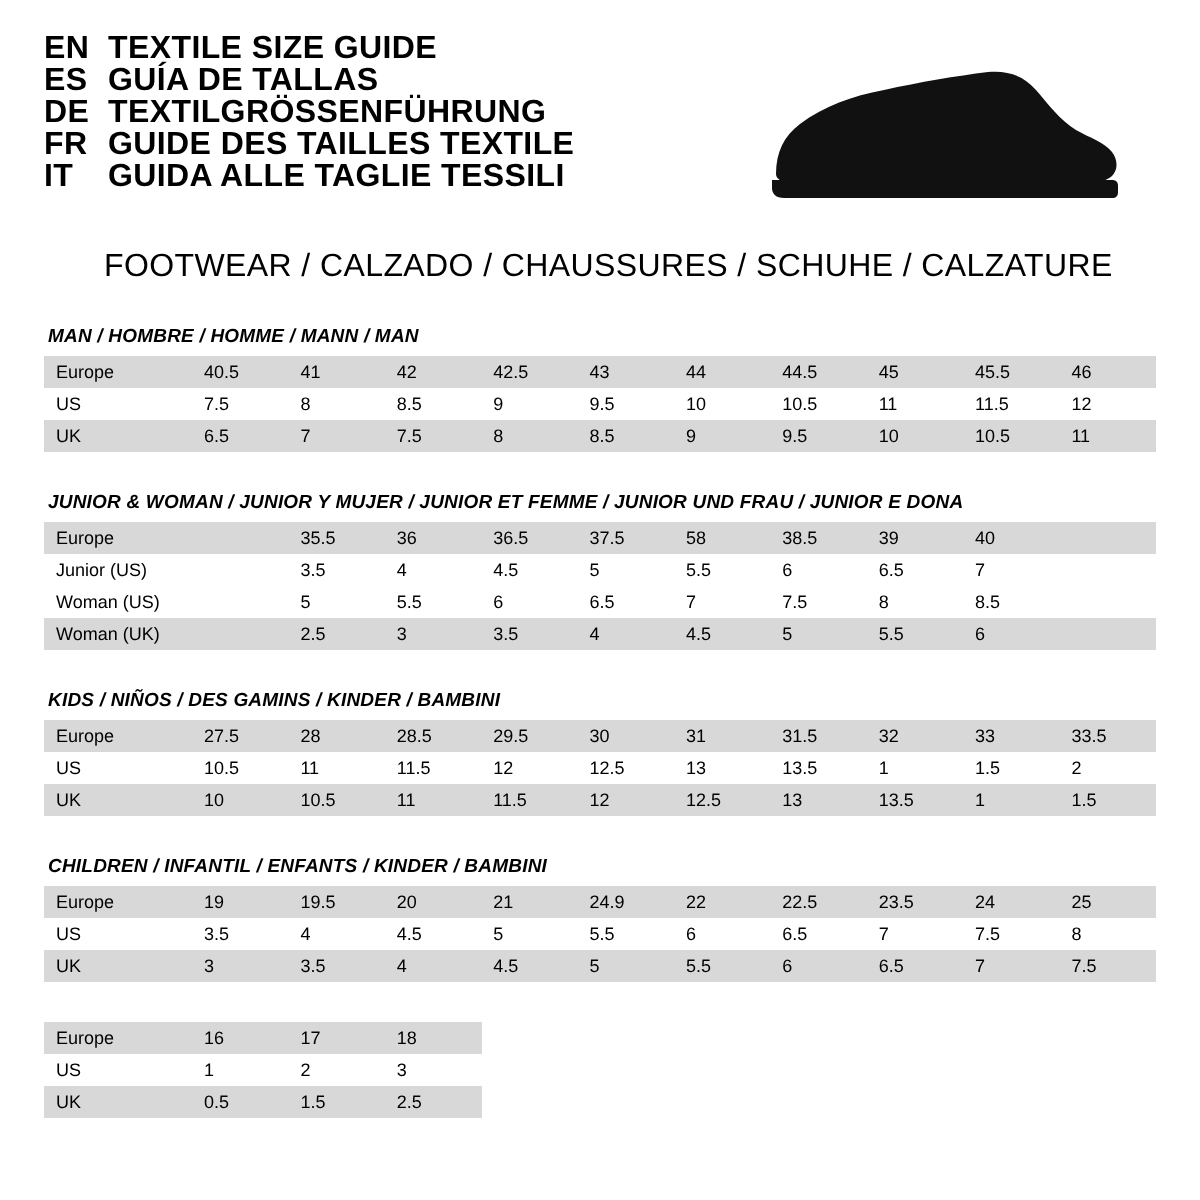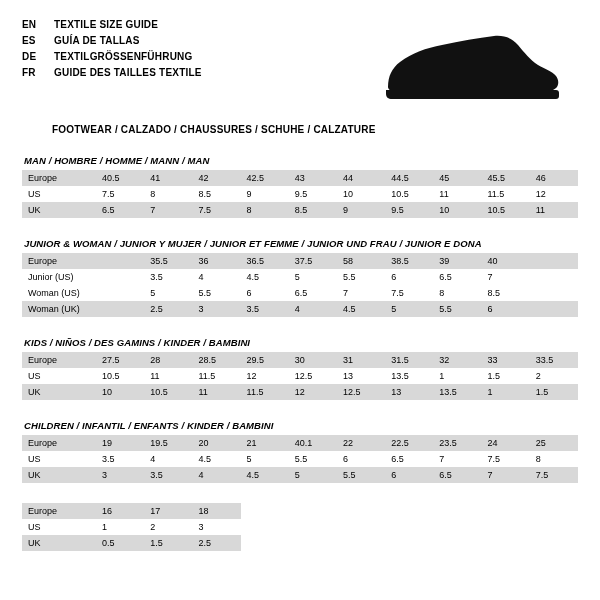--- a/index.html
+++ b/index.html
@@ -29,42 +29,42 @@
     align-items: flex-start;
     justify-content: space-between;
   }
   .lang-block {
     display: flex;
     flex-direction: column;
     gap: 2px;
   }
   .lang-row {
     display: flex;
-    font-size: 10px;
+    font-size: 16px;
     line-height: 14px;
     font-weight: bold;
     letter-spacing: .2px;
   }
   .lang-code {
     width: 32px;
     flex: 0 0 32px;
   }
   .lang-text {
     white-space: nowrap;
   }
 
   .shoe-art {
     margin-top: 14px;
     margin-right: 18px;
   }
 
   .section-title {
     margin-top: 16px;
-    font-size: 10px;
-    font-weight: bold;
+    font-size: 16px;
+    font-weight: normal;
     letter-spacing: .2px;
     padding-left: 30px;
   }
 
   
   .group {
     margin-top: 20px;
   }
   .group-title {
     font-size: 9.5px;
@@ -118,20 +118,24 @@
         <span class="lang-code">ES</span>
         <span class="lang-text">GUÍA DE TALLAS</span>
       </div>
       <div class="lang-row">
         <span class="lang-code">DE</span>
         <span class="lang-text">TEXTILGRÖSSENFÜHRUNG</span>
       </div>
       <div class="lang-row">
         <span class="lang-code">FR</span>
         <span class="lang-text">GUIDE DES TAILLES TEXTILE</span>
+      </div>
+      <div class="lang-row">
+        <span class="lang-code">IT</span>
+        <span class="lang-text">GUIDA ALLE TAGLIE TESSILI</span>
       </div>
 
     </div>
 
     <div class="shoe-art">
       <svg width="178" height="72" viewBox="0 0 178 72" aria-hidden="true">
         <path fill="#111111" d="M6,55 C6,44 10,36 18,30 C30,21 44,16 60,13
           C78,9 96,6 112,4 C122,3 130,6 136,13 C142,20 148,28 156,33
           C163,37 170,39 174,44 C177,48 177,53 174,56 C171,59 164,60 152,60
           L18,60 C10,60 6,58 6,55 Z"></path>
@@ -300,21 +304,21 @@
   <div class="group">
     <div class="group-title">CHILDREN / INFANTIL / ENFANTS / KINDER / BAMBINI</div>
     <table>
       <tbody>
           <tr class="shaded">
         <td class="label">Europe</td>
         <td>19</td>
         <td>19.5</td>
         <td>20</td>
         <td>21</td>
-        <td>40.1</td>
+        <td>24.9</td>
         <td>22</td>
         <td>22.5</td>
         <td>23.5</td>
         <td>24</td>
         <td>25</td>
       </tr>
       <tr class="plain">
         <td class="label">US</td>
         <td>3.5</td>
         <td>4</td>

